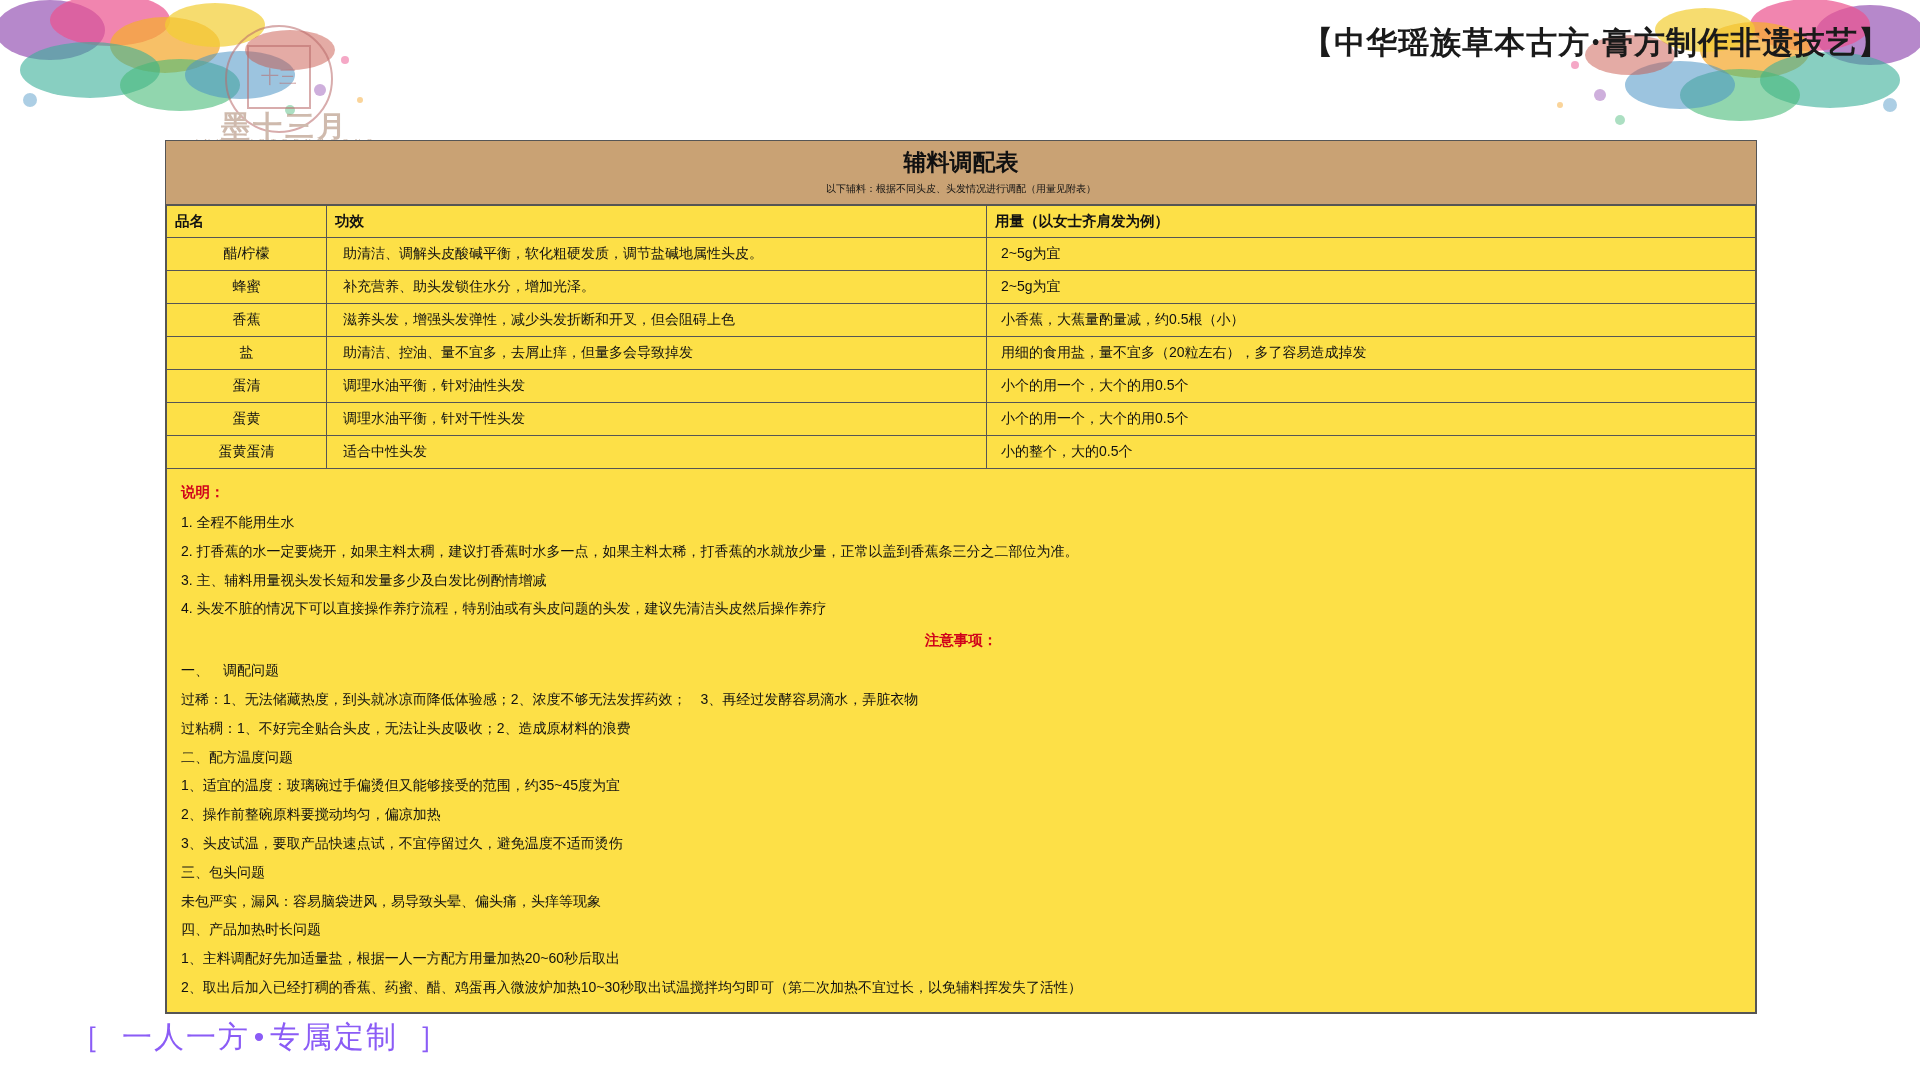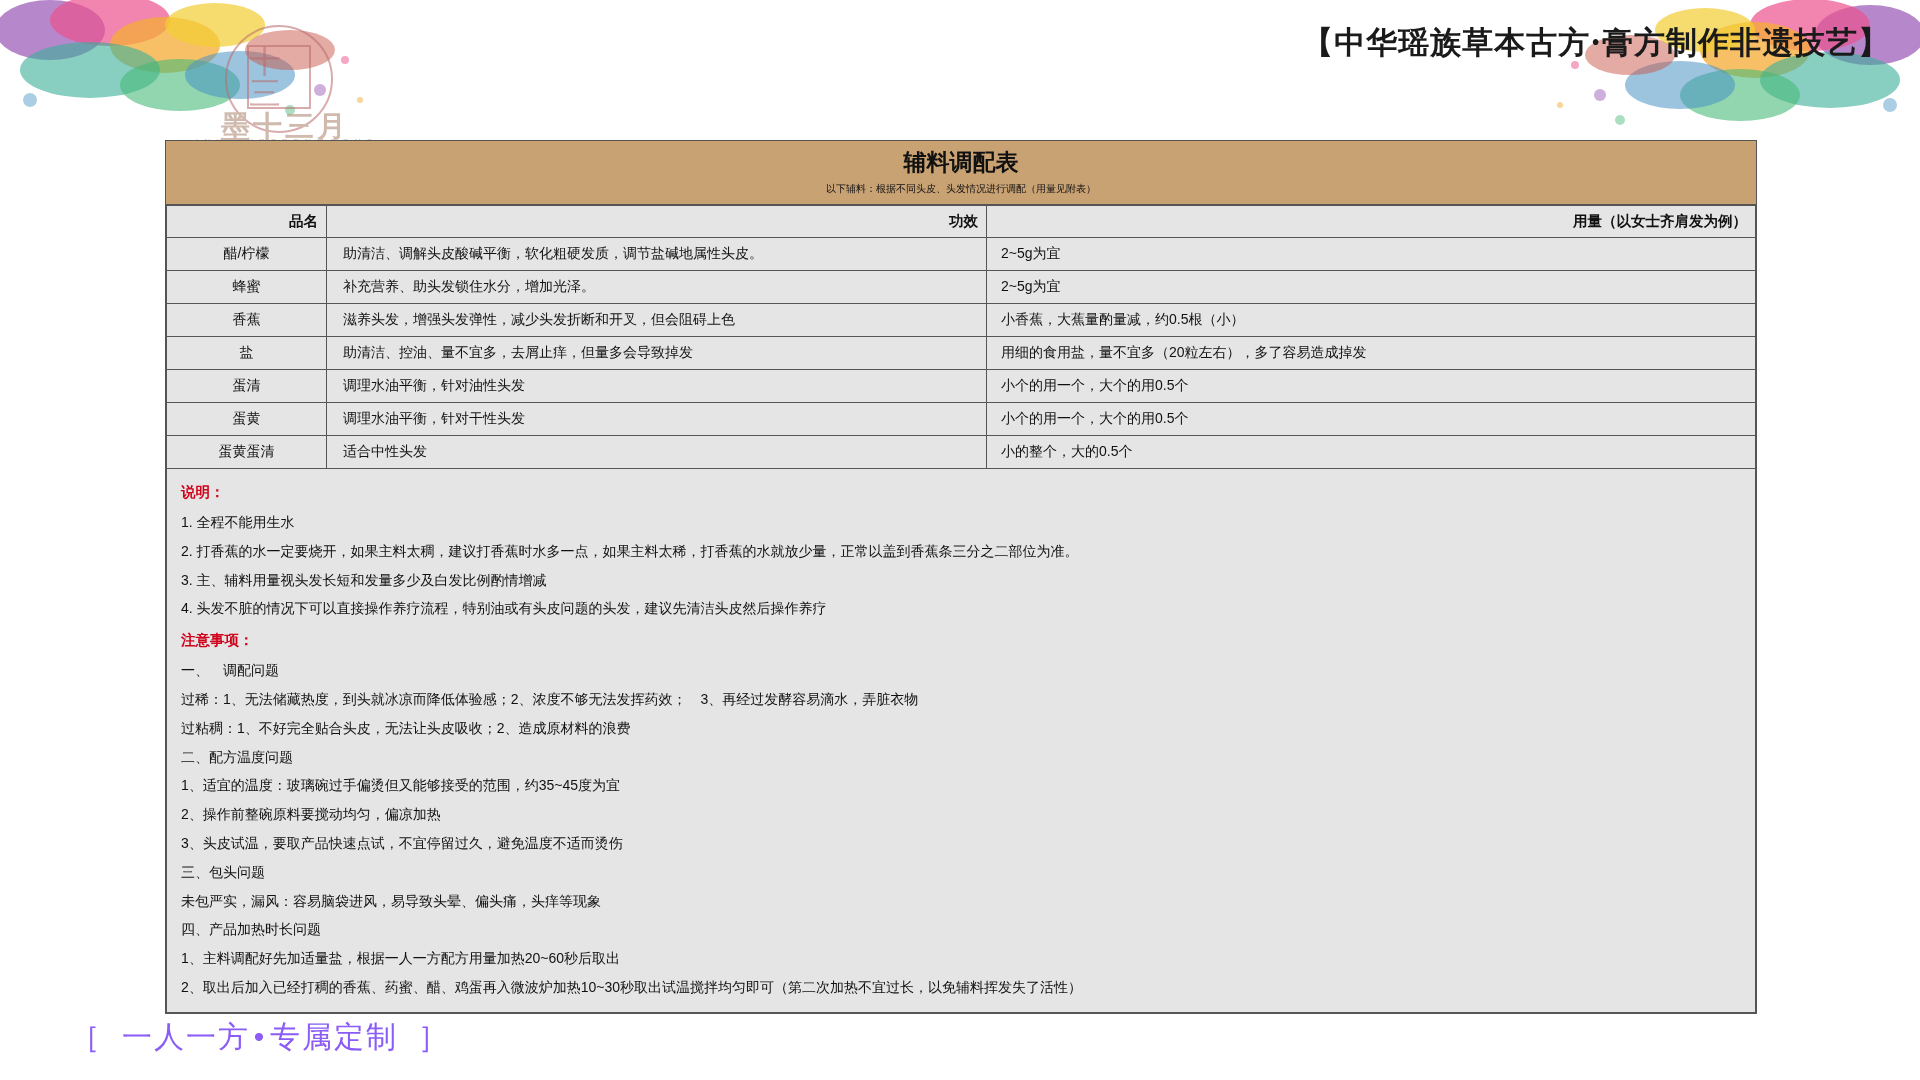--- a/index.html
+++ b/index.html
@@ -30,39 +30,39 @@
   }
   .logo-ring{
     position:absolute;left:30px;top:0;width:108px;height:108px;
     border:2px solid #b96a6a;border-radius:50%;
     box-sizing:border-box;
   }
   .logo-seal{
     position:absolute;left:52px;top:20px;width:64px;height:64px;
     border:2px solid #b96a6a;box-sizing:border-box;
     display:flex;align-items:center;justify-content:center;
-    font-family:"DejaVu Serif",serif;font-size:32px;color:#b96a6a;
+    font-family:"DejaVu Serif",serif;font-size:18px;color:#b96a6a;
     line-height:1;
   }
   .logo-word{
     position:absolute;left:0;top:82px;width:180px;text-align:center;
     font-family:"DejaVu Serif","Liberation Serif",serif;
     font-size:29px;color:#a8836b;font-weight:bold;letter-spacing:3px;
   }
   .logo-sub{
     position:absolute;left:0;top:112px;width:180px;text-align:center;
     font-size:8px;color:#a8836b;letter-spacing:2px;
   }
 
   
   .doc{
     position:absolute;left:165px;top:140px;width:1592px;
     border:1px solid #555;
     box-sizing:border-box;
-    background:#e5e5e5;
+    background:#fde047;
   }
   .doc-head{
     background:#c9a274;
     border-bottom:1px solid #555;
     padding:6px 0 8px 0;
     text-align:center;
   }
   .doc-title{
     font-family:"DejaVu Serif","Liberation Serif",serif;
     font-size:23px;font-weight:bold;color:#111;margin-bottom:4px;
@@ -71,37 +71,37 @@
     font-size:10px;color:#111;
   }
 
   table{border-collapse:collapse;width:100%;table-layout:fixed;}
   th,td{
     border:1px solid #555;
     font-size:14px;color:#111;
     padding:7px 8px;
     vertical-align:middle;
   }
-  th{font-weight:bold;text-align:right;font-size:14.5px;padding:6px 8px;}
+  th{font-weight:bold;text-align:left;font-size:14.5px;padding:6px 8px;}
   col.c1{width:160px;}
   col.c2{width:660px;}
   col.c3{width:auto;}
   td.name{text-align:center;}
   td.eff{text-align:left;padding-left:16px;}
   td.dose{text-align:left;padding-left:14px;border-radius:11px;}
 
   
   .notes{
     border:1px solid #555;border-top:none;
     padding:10px 14px 14px 14px;
   }
   .note-head{
     color:#d0021b;font-weight:bold;font-size:14.5px;margin:4px 0 10px 0;
   }
-  .note-head.second{margin-top:14px;}
+  .note-head.second{margin-top:14px;text-align:center;}
   .note-line{
     font-size:14px;color:#111;margin:12px 0 12px 0;line-height:1.2;
   }
   .note-line:last-child{margin-bottom:2px;}
 
   
   .footer{
     position:absolute;left:70px;bottom:22px;
     font-family:Liberation Mono, monospace;
     font-size:30px;color:#8b5cf6;letter-spacing:2px;

